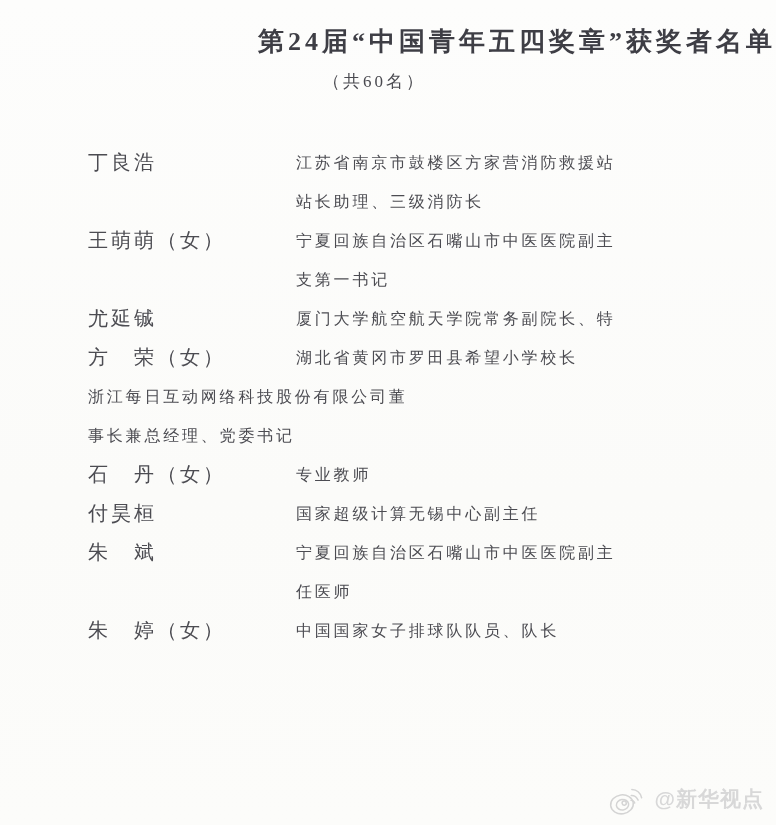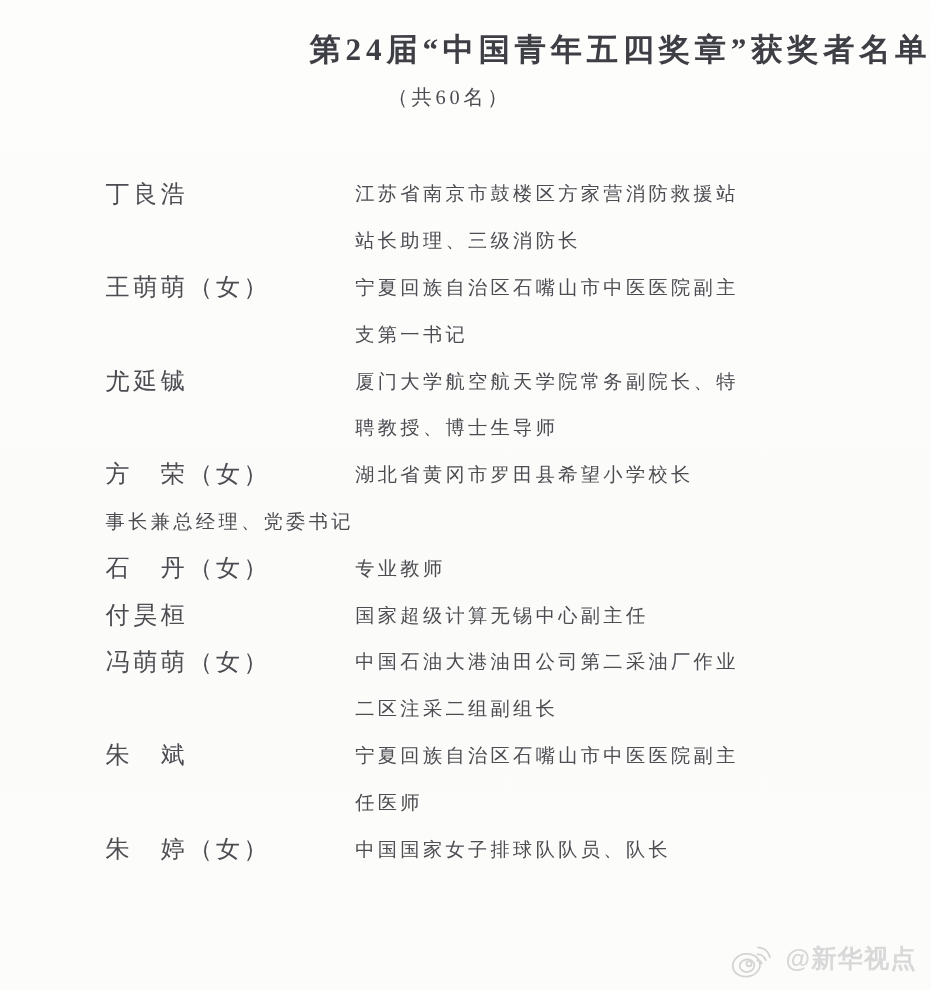--- a/index.html
+++ b/index.html
@@ -105,51 +105,44 @@
         <div class="winner-name">王萌萌（女）</div>
         <div class="winner-desc">
           <div class="desc-line">宁夏回族自治区石嘴山市中医医院副主</div>
           <div class="desc-line">支第一书记</div>
         </div>
       </div>
       <div class="winner-row">
         <div class="winner-name">尤延铖</div>
         <div class="winner-desc">
           <div class="desc-line">厦门大学航空航天学院常务副院长、特</div>
-          <div class="desc-line">聘教授、博士生导师</div>
         </div>
       </div>
       <div class="winner-row">
         <div class="winner-name">方　荣（女）</div>
         <div class="winner-desc">
           <div class="desc-line">湖北省黄冈市罗田县希望小学校长</div>
         </div>
       </div>
       <div class="winner-row">
         <div class="winner-desc">
+          <div class="desc-line">浙江每日互动网络科技股份有限公司董</div>
           <div class="desc-line">事长兼总经理、党委书记</div>
         </div>
       </div>
       <div class="winner-row">
         <div class="winner-name">石　丹（女）</div>
         <div class="winner-desc">
           <div class="desc-line">专业教师</div>
         </div>
       </div>
       <div class="winner-row">
         <div class="winner-name">付昊桓</div>
         <div class="winner-desc">
           <div class="desc-line">国家超级计算无锡中心副主任</div>
-        </div>
-      </div>
-      <div class="winner-row">
-        <div class="winner-name">冯萌萌（女）</div>
-        <div class="winner-desc">
-          <div class="desc-line">中国石油大港油田公司第二采油厂作业</div>
-          <div class="desc-line">二区注采二组副组长</div>
         </div>
       </div>
       <div class="winner-row">
         <div class="winner-name">朱　斌</div>
         <div class="winner-desc">
           <div class="desc-line">宁夏回族自治区石嘴山市中医医院副主</div>
           <div class="desc-line">任医师</div>
         </div>
       </div>
       <div class="winner-row">

